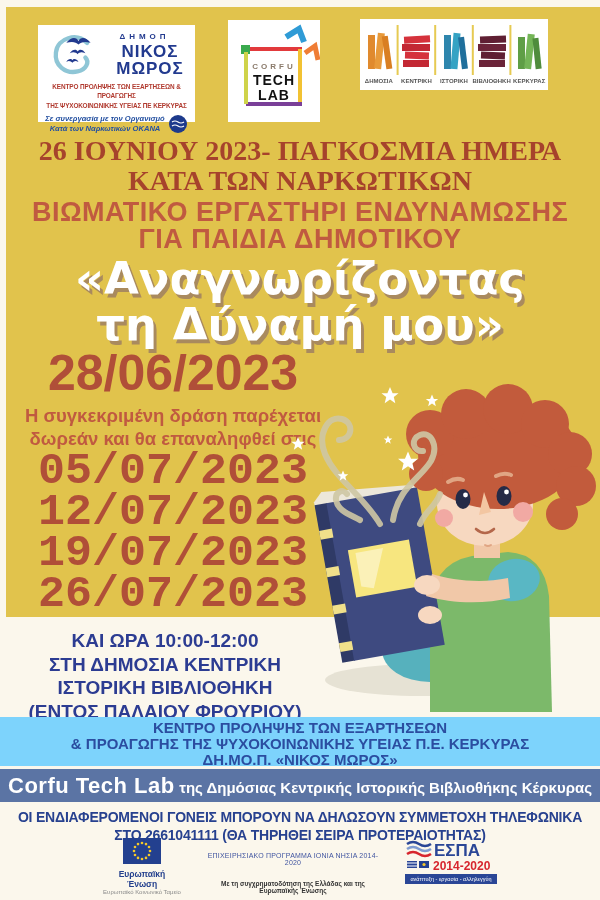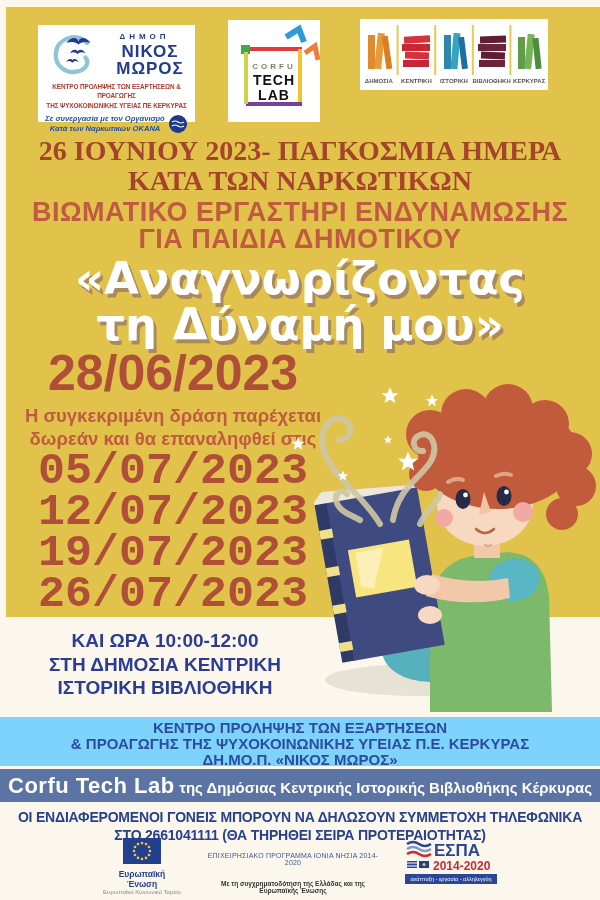--- a/index.html
+++ b/index.html
@@ -242,20 +242,21 @@
       <path transform="translate(128,80) scale(1.05)" d="M0,-10 L2.9,-3.1 L9.5,-3.1 L4.2,1.2 L5.9,8.1 L0,4 L-5.9,8.1 L-4.2,1.2 L-9.5,-3.1 L-2.9,-3.1 Z"></path>
       <path transform="translate(18,62) scale(0.7)" d="M0,-10 L2.9,-3.1 L9.5,-3.1 L4.2,1.2 L5.9,8.1 L0,4 L-5.9,8.1 L-4.2,1.2 L-9.5,-3.1 L-2.9,-3.1 Z"></path>
       <path transform="translate(63,94) scale(0.55)" d="M0,-10 L2.9,-3.1 L9.5,-3.1 L4.2,1.2 L5.9,8.1 L0,4 L-5.9,8.1 L-4.2,1.2 L-9.5,-3.1 L-2.9,-3.1 Z"></path>
     </g>
   </svg>
 
   <div id="venue">
     <div>ΚΑΙ ΩΡΑ 10:00-12:00</div>
     <div>ΣΤΗ ΔΗΜΟΣΙΑ ΚΕΝΤΡΙΚΗ</div>
     <div>ΙΣΤΟΡΙΚΗ ΒΙΒΛΙΟΘΗΚΗ</div>
+    <div>(ΕΝΤΟΣ ΠΑΛΑΙΟΥ ΦΡΟΥΡΙΟΥ)</div>
   </div>
 
   <div id="org-band">
     <div>ΚΕΝΤΡΟ ΠΡΟΛΗΨΗΣ ΤΩΝ ΕΞΑΡΤΗΣΕΩΝ</div>
     <div>&amp; ΠΡΟΑΓΩΓΗΣ ΤΗΣ ΨΥΧΟΚΟΙΝΩΝΙΚΗΣ ΥΓΕΙΑΣ Π.Ε. ΚΕΡΚΥΡΑΣ</div>
     <div>ΔΗ.ΜΟ.Π. «ΝΙΚΟΣ ΜΩΡΟΣ»</div>
   </div>
 
   <div id="techlab-bar">
     <span class="brand">Corfu Tech Lab</span>

